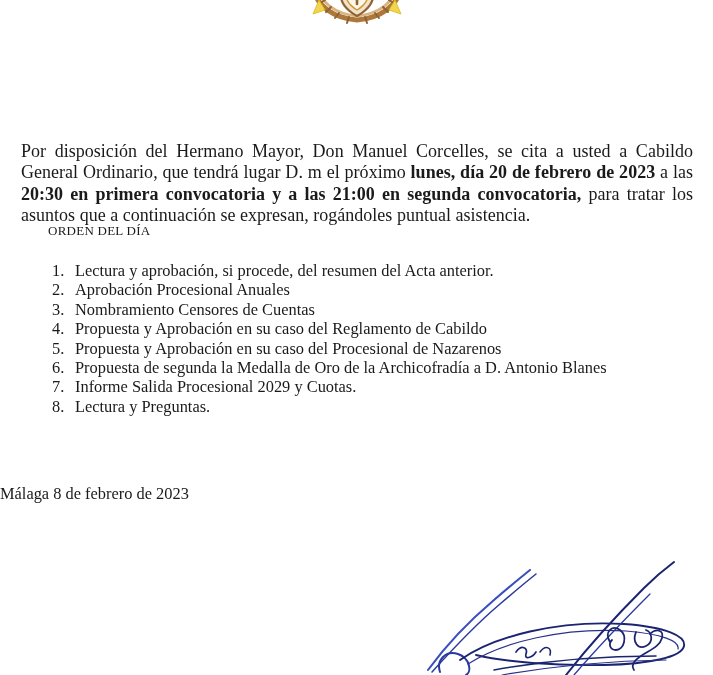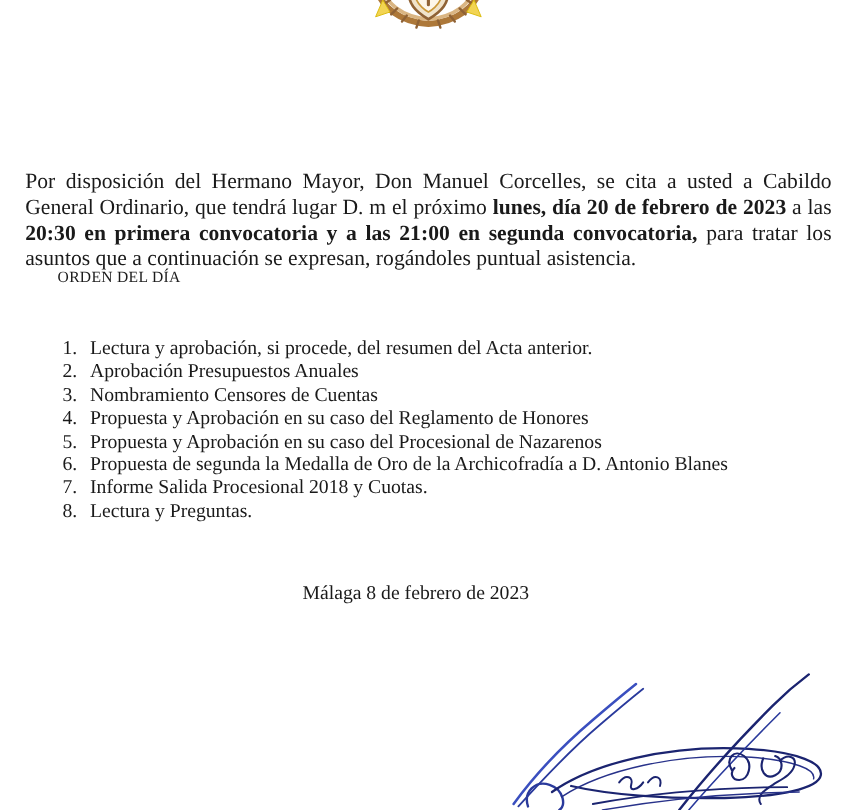--- a/index.html
+++ b/index.html
@@ -77,29 +77,29 @@
     line-height: 19.4px;
     white-space: nowrap;
   }
   .agenda-num {
     width: 30px;
     flex: 0 0 30px;
     text-align: left;
     padding-left: 7px;
     box-sizing: border-box;
   }
-  .agenda-text { flex: 1 1 auto; margin-top: 19px; }
+  .agenda-text { flex: 1 1 auto; }
 
   
   #place-date {
     position: absolute;
     left: 0;
     top: 484px;
     width: 693px;
-    text-align: center;
+    text-align: left;
     font-size: 16.4px;
     line-height: 20px;
   }
 
   
   #signature-area {
     position: absolute;
     left: 398px;
     top: 556px;
     width: 315px;
@@ -154,41 +154,41 @@
 
 <div id="agenda-heading">ORDEN DEL DÍA</div>
 
 <ol id="agenda-list" style="list-style: none; margin: 0px; padding: 0px;">
     <li class="agenda-item">
       <span class="agenda-num">1.</span>
       <span class="agenda-text">Lectura y aprobación, si procede, del resumen del Acta anterior.</span>
     </li>
     <li class="agenda-item">
       <span class="agenda-num">2.</span>
-      <span class="agenda-text">Aprobación Presupuestos Anuales</span>
+      <span class="agenda-text">Aprobación Procesional Anuales</span>
     </li>
     <li class="agenda-item">
       <span class="agenda-num">3.</span>
       <span class="agenda-text">Nombramiento Censores de Cuentas</span>
     </li>
     <li class="agenda-item">
       <span class="agenda-num">4.</span>
-      <span class="agenda-text">Propuesta y Aprobación en su caso del Reglamento de Honores</span>
+      <span class="agenda-text">Propuesta y Aprobación en su caso del Reglamento de Cabildo</span>
     </li>
     <li class="agenda-item">
       <span class="agenda-num">5.</span>
       <span class="agenda-text">Propuesta y Aprobación en su caso del Procesional de Nazarenos</span>
     </li>
     <li class="agenda-item">
       <span class="agenda-num">6.</span>
       <span class="agenda-text">Propuesta de segunda la Medalla de Oro de la Archicofradía a D. Antonio Blanes</span>
     </li>
     <li class="agenda-item">
       <span class="agenda-num">7.</span>
-      <span class="agenda-text">Informe Salida Procesional 2018 y Cuotas.</span>
+      <span class="agenda-text">Informe Salida Procesional 2029 y Cuotas.</span>
     </li>
     <li class="agenda-item">
       <span class="agenda-num">8.</span>
       <span class="agenda-text">Lectura y Preguntas.</span>
     </li>
   </ol>
 
 <div id="place-date">Málaga 8 de febrero de 2023</div>
 
 <div id="signature-area">

